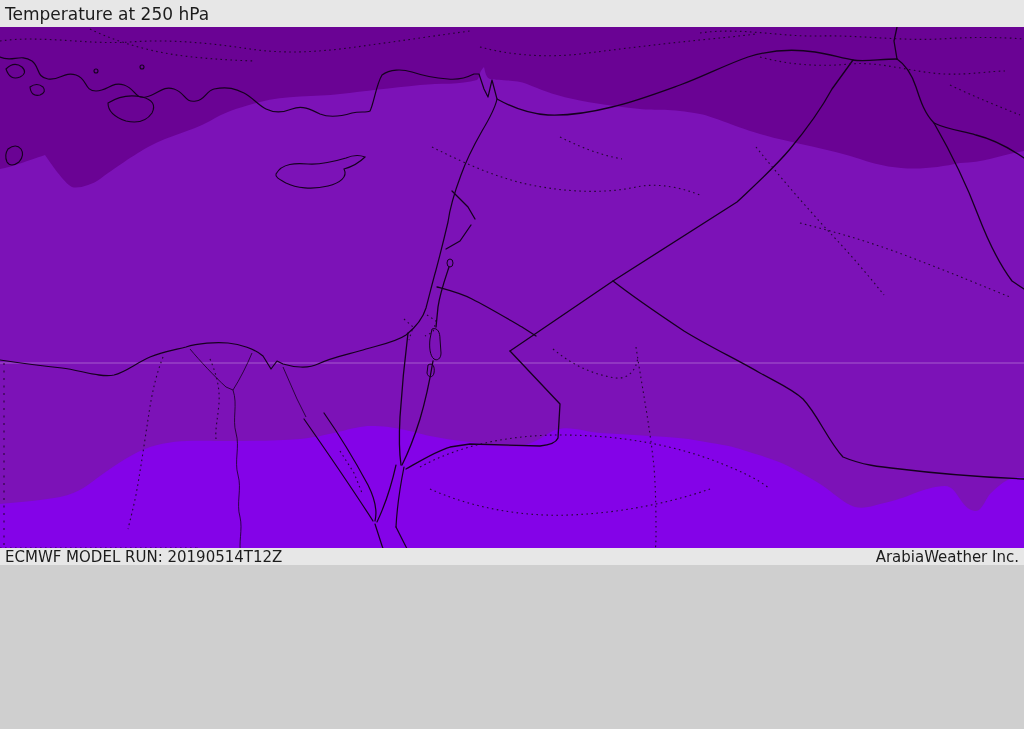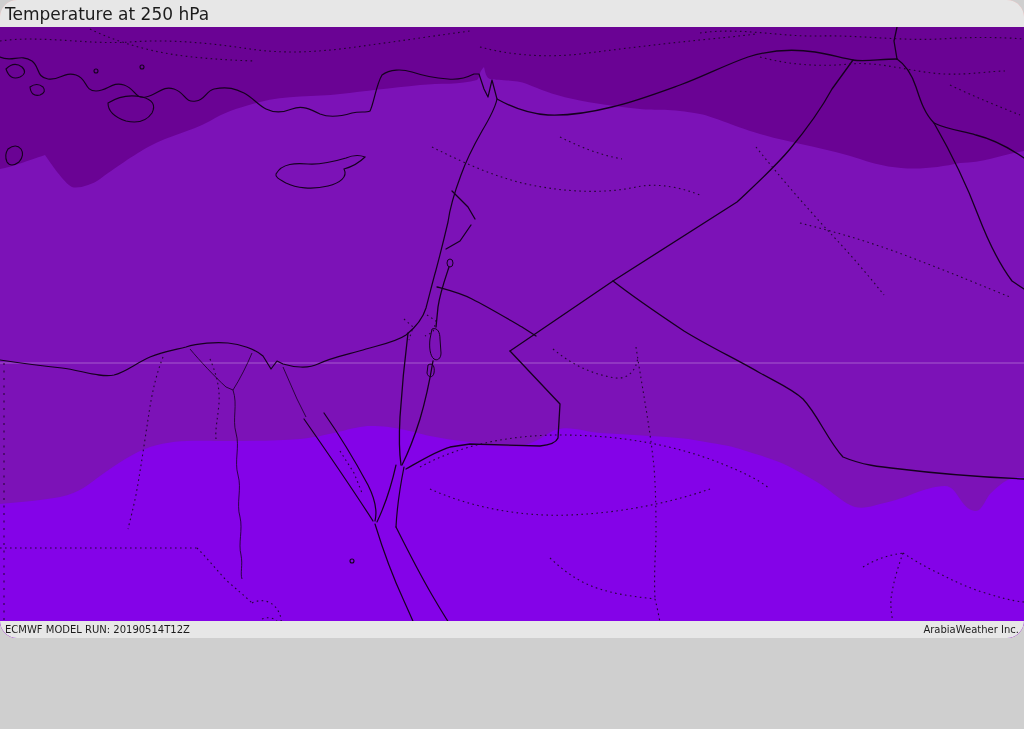--- a/index.html
+++ b/index.html
@@ -1,22 +1,22 @@
 <!DOCTYPE html>
 <html><head>
 <meta charset="utf-8">
 <style>
   html,body{margin:0;padding:0;background:#cfcfcf;}
-  #frame{position:relative;width:1024px;height:638px;overflow:hidden;
-         font-family:"DejaVu Sans","Liberation Sans",sans-serif;background:#fca5a5;border-radius:17px;}
+  #frame{position:relative;width:1024px;height:565px;overflow:hidden;
+         font-family:"DejaVu Sans","Liberation Sans",sans-serif;background:#fca5a5;}
   .bar{position:absolute;left:0;width:1024px;background:#E7E7E7;display:flex;
        justify-content:space-between;align-items:center;box-sizing:border-box;
        padding:0 5px;color:#1C1C1C;}
   #topbar{top:0;height:27px;font-size:17px;}
-  #botbar{bottom:0;height:17px;font-size:10px;}
+  #botbar{bottom:0;height:17px;font-size:15px;}
   #mapwrap{position:absolute;top:27px;left:0;width:1024px;height:685px;}
   svg{display:block;}
   .coast{fill:none;stroke:#16001f;stroke-width:1.2;stroke-linejoin:round;stroke-linecap:round;}
   .thin{fill:none;stroke:#16001f;stroke-width:0.8;}
   .border{fill:none;stroke:#16001f;stroke-width:1.3;stroke-linejoin:round;stroke-linecap:round;}
   .dotted{fill:none;stroke:#1c0526;stroke-width:1.1;stroke-dasharray:1.6 3.4;opacity:.9;}
   .dotted2{fill:none;stroke:#1c0526;stroke-width:1.1;stroke-dasharray:2 5.5;opacity:.85;}
   .isle{fill:none;stroke:#16001f;stroke-width:1.1;}
   .lake{fill:none;stroke:#16001f;stroke-width:1;}
 </style>

